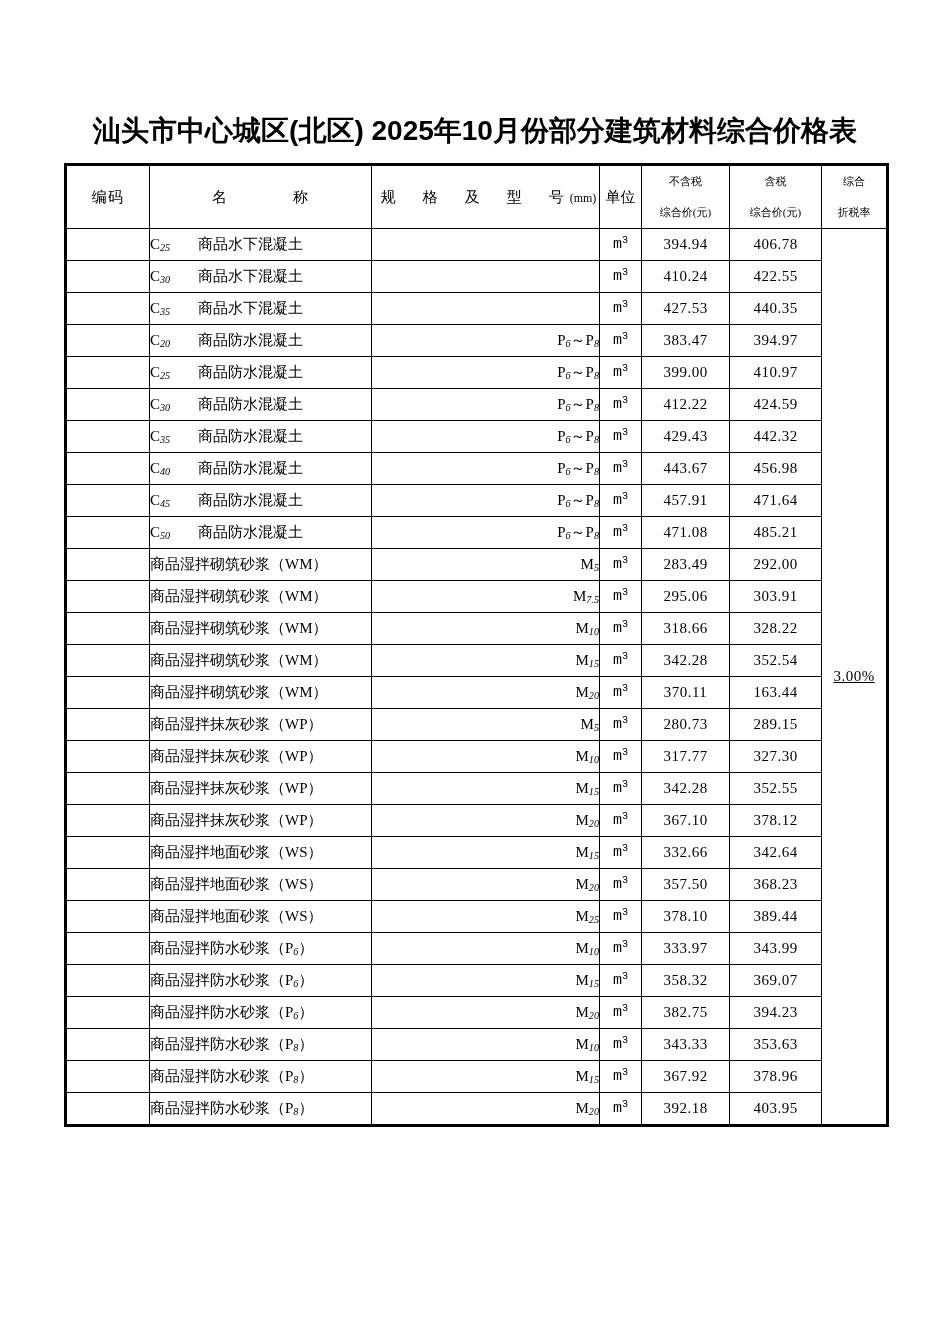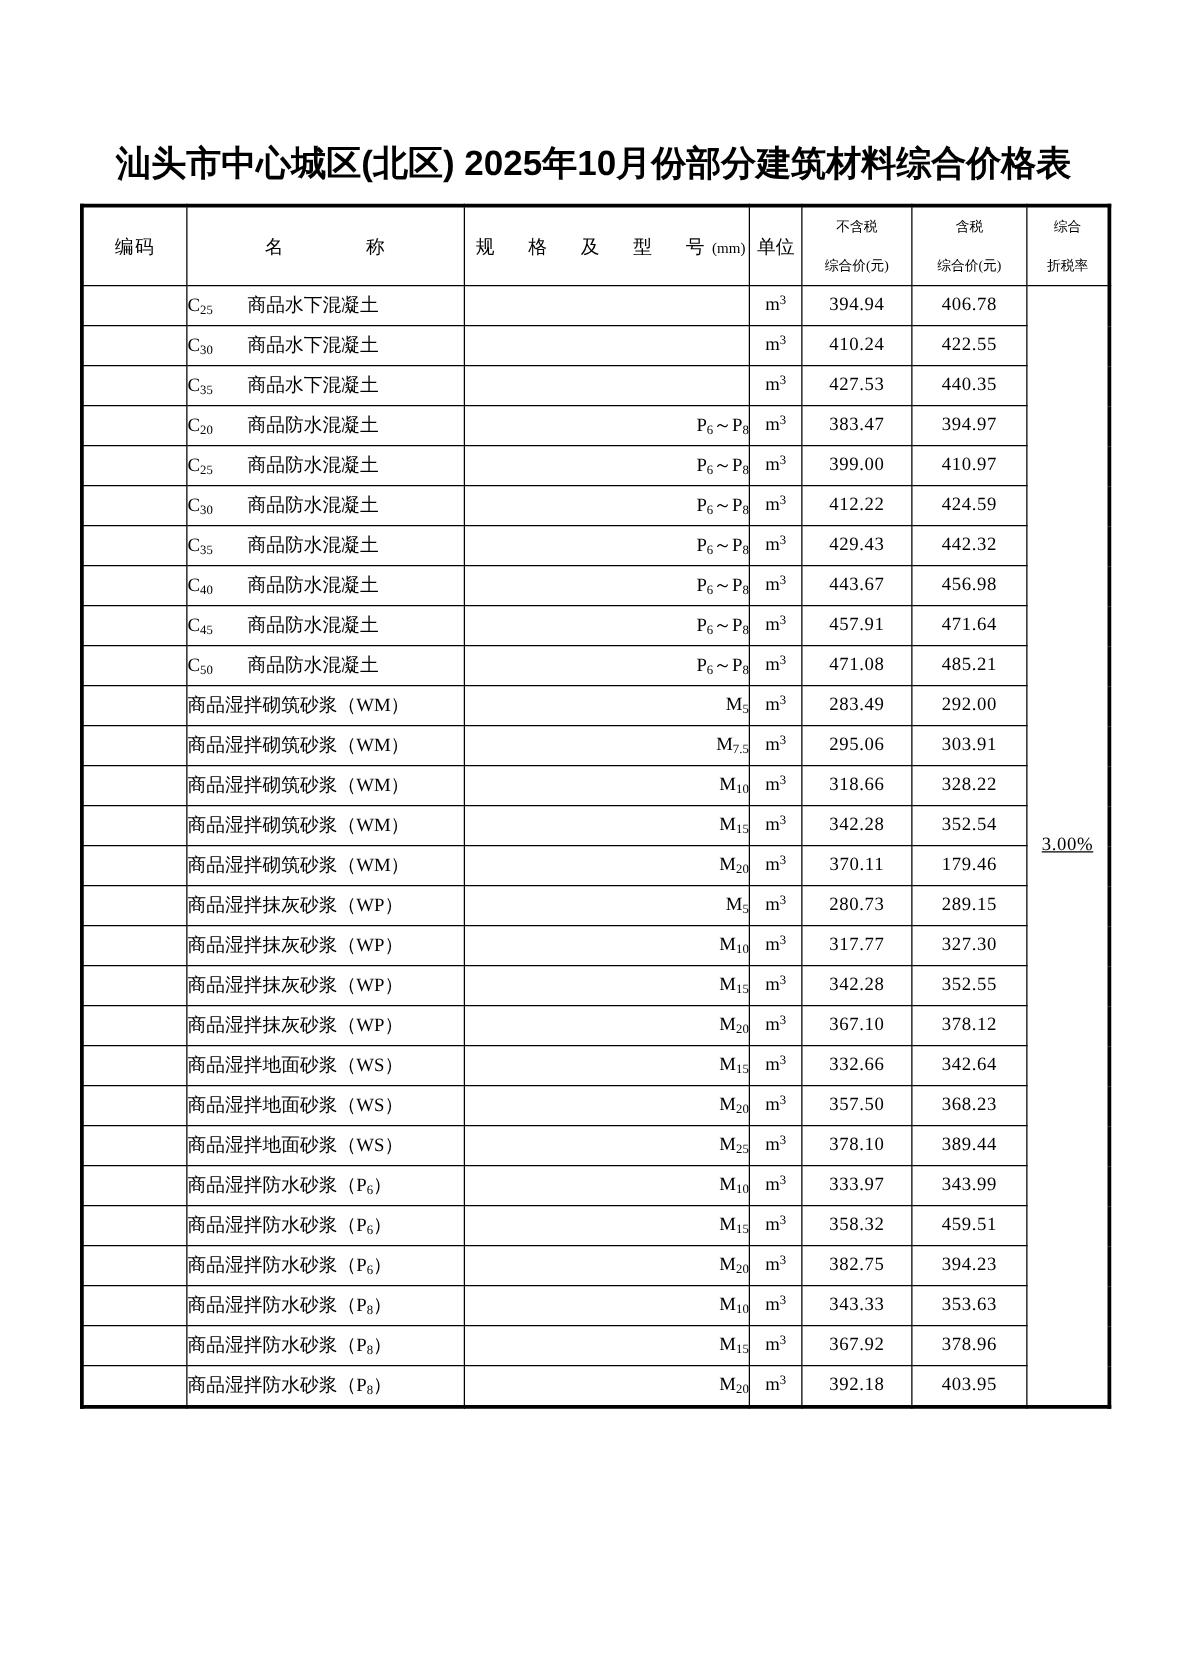--- a/index.html
+++ b/index.html
@@ -96,32 +96,33 @@
   .hd-wide-sm {
     letter-spacing: 0px;
     font-size: 12px;
   }
   tbody td {
     height: 31px;
   }
   td.code-cell  { text-align: center; }
   td.name-cell  { text-align: left;  padding-left: 14px; white-space: nowrap; }
   td.spec-cell  { text-align: right;  padding-left: 10px; white-space: nowrap; }
-  td.unit-cell  { text-align: center; font-size: 13px; }
+  td.unit-cell  { text-align: center; font-size: 13px; font-family: Liberation Mono, monospace; }
   td.num-cell   { text-align: center; font-size: 16px; letter-spacing: 0.5px; }
   td.rate-cell  { text-align: center; font-size: 16px; letter-spacing: 0.5px; text-decoration: underline; }
 
   .grade {
     display: inline-block;
     min-width: 34px;
   }
   sub {
     font-size: 0.68em;
     vertical-align: -0.22em;
     line-height: 0;
+    font-style: italic;
   }
   sup {
     font-size: 0.68em;
     vertical-align: 0.45em;
     line-height: 0;
   }
   .nm-gap { display:inline-block; width: 14px; }
 </style>
 </head>
 <body>
@@ -288,21 +289,21 @@
             <td class="unit-cell">m<sup>3</sup></td>
             <td class="num-cell">342.28</td>
             <td class="num-cell">352.54</td>
           </tr>
           <tr>
             <td class="code-cell"></td>
             <td class="name-cell">商品湿拌砌筑砂浆（WM）</td>
             <td class="spec-cell">M<sub>20</sub></td>
             <td class="unit-cell">m<sup>3</sup></td>
             <td class="num-cell">370.11</td>
-            <td class="num-cell">179.46</td>
+            <td class="num-cell">163.44</td>
           </tr>
           <tr>
             <td class="code-cell"></td>
             <td class="name-cell">商品湿拌抹灰砂浆（WP）</td>
             <td class="spec-cell">M<sub>5</sub></td>
             <td class="unit-cell">m<sup>3</sup></td>
             <td class="num-cell">280.73</td>
             <td class="num-cell">289.15</td>
           </tr>
           <tr>
@@ -360,21 +361,21 @@
             <td class="unit-cell">m<sup>3</sup></td>
             <td class="num-cell">333.97</td>
             <td class="num-cell">343.99</td>
           </tr>
           <tr>
             <td class="code-cell"></td>
             <td class="name-cell">商品湿拌防水砂浆（P<sub>6</sub>）</td>
             <td class="spec-cell">M<sub>15</sub></td>
             <td class="unit-cell">m<sup>3</sup></td>
             <td class="num-cell">358.32</td>
-            <td class="num-cell">459.51</td>
+            <td class="num-cell">369.07</td>
           </tr>
           <tr>
             <td class="code-cell"></td>
             <td class="name-cell">商品湿拌防水砂浆（P<sub>6</sub>）</td>
             <td class="spec-cell">M<sub>20</sub></td>
             <td class="unit-cell">m<sup>3</sup></td>
             <td class="num-cell">382.75</td>
             <td class="num-cell">394.23</td>
           </tr>
           <tr>

